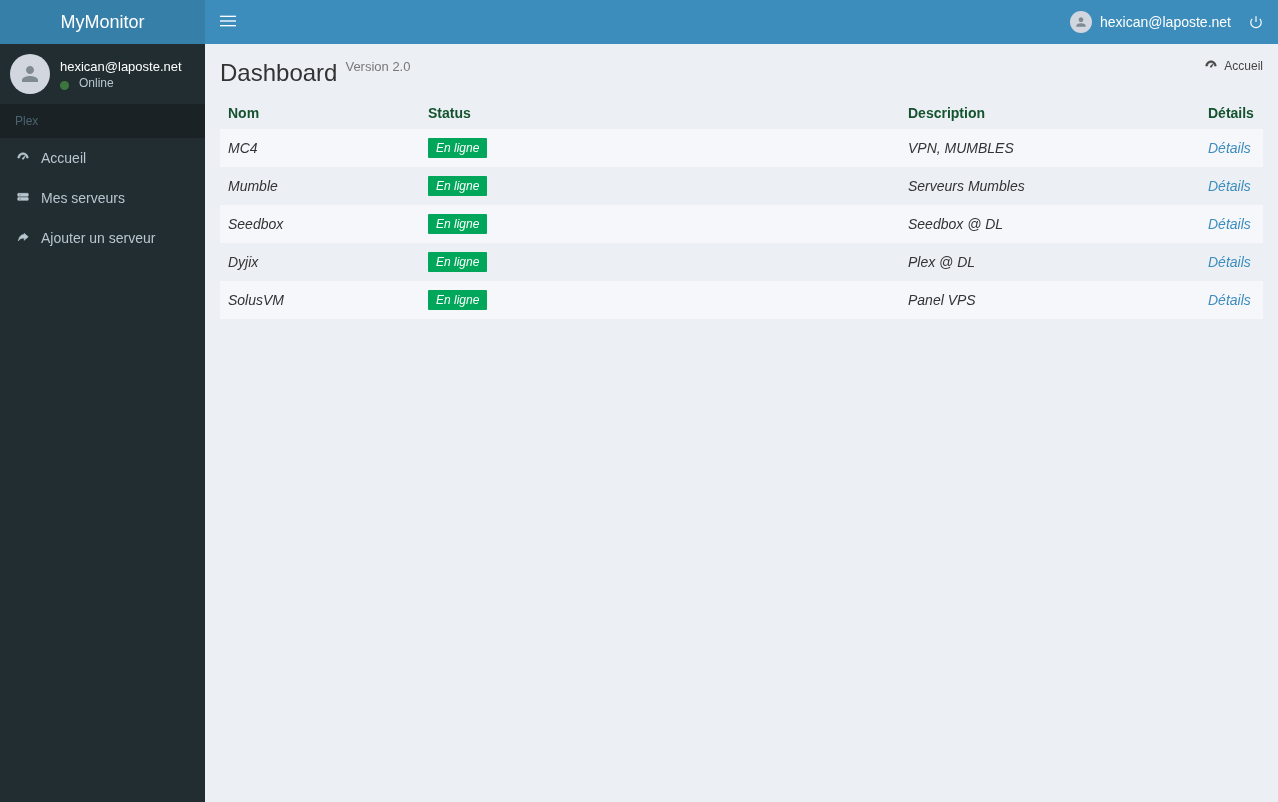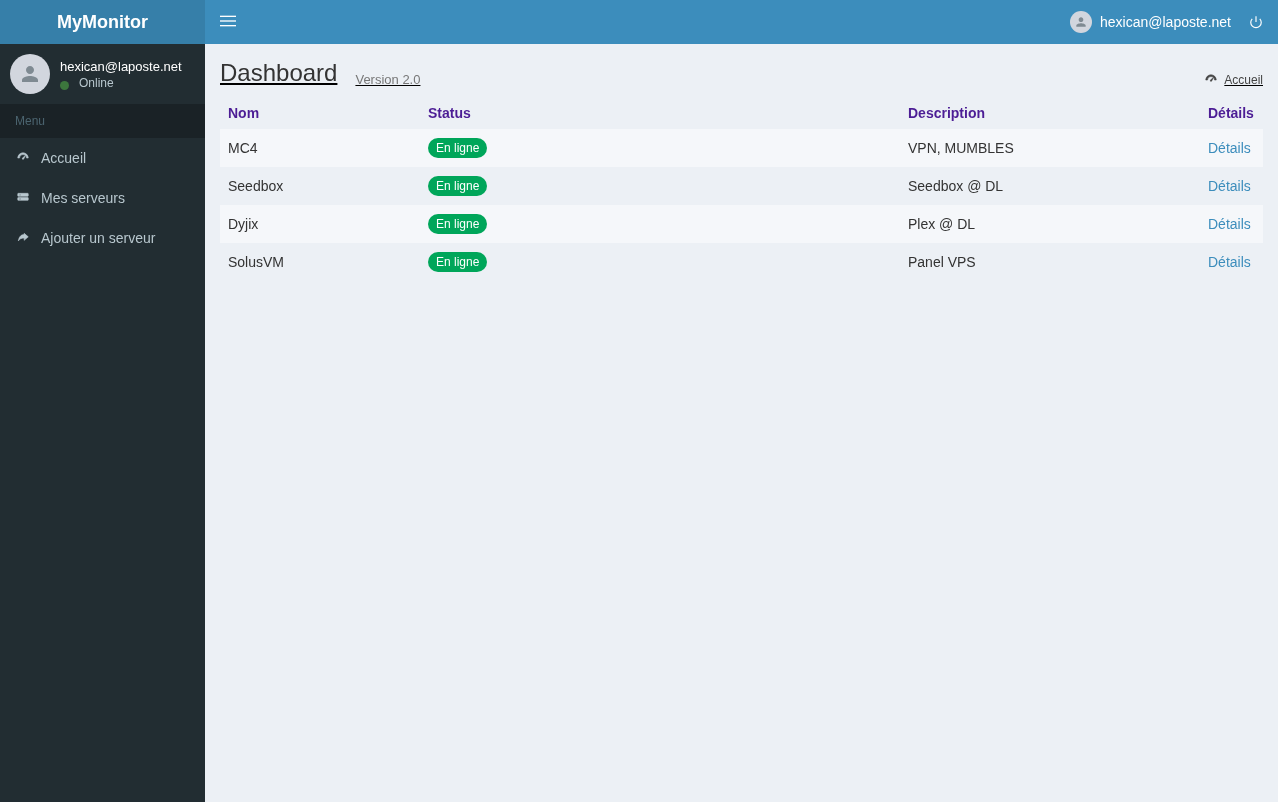--- a/index.html
+++ b/index.html
@@ -1,21 +1,21 @@
 <!DOCTYPE html>
 <html><head>
 <meta charset="utf-8">
 <style>
   * { box-sizing: border-box; margin: 0; padding: 0; }
   html, body { height: 100%; font-family: "Helvetica Neue", Helvetica, Arial, sans-serif; font-size: 14px; }
   body { display: flex; flex-direction: column; }
 
   
   .topbar { height: 44px; display: flex; background: #3c8dbc; color: #fff; }
-  .logo { width: 205px; background: #367fa9; display: flex; align-items: center; justify-content: center; font-weight: 700; font-size: 18px; }
+  .logo { width: 205px; background: #367fa9; display: flex; align-items: center; justify-content: center; font-weight: 400; font-size: 18px; }
   .navbar { flex: 1; display: flex; align-items: center; padding: 0 15px; }
   .nav-left { display: flex; align-items: center; }
   .hamburger { color: #fff; cursor: pointer; }
   .nav-right { margin-left: auto; display: flex; align-items: center; gap: 18px; }
   .user-top { display: flex; align-items: center; gap: 8px; cursor: pointer; }
   .avatar-sm { width: 22px; height: 22px; border-radius: 50%; background: #d2d6de; display: flex; align-items: center; justify-content: center; }
   .avatar-sm svg { width: 14px; height: 14px; fill: #7f8a92; }
   .power-btn { color: #fff; cursor: pointer; display: flex; align-items: center; justify-content: center; }
 
   
@@ -29,34 +29,34 @@
   .user-info .email { color: #fff; font-size: 13px; }
   .user-status { font-size: 12px; display: flex; align-items: flex-end; gap: 10px; margin-top: 2px; }
   .dot { width: 9px; height: 9px; border-radius: 50%; background: #3c763d; display: inline-block; }
   .menu-header { background: #1a2226; color: #4b646f; font-size: 12px; padding: 10px 15px; }
   .menu-item { display: flex; align-items: center; gap: 10px; padding: 12px 15px; color: #b8c7ce; cursor: pointer; font-size: 14px; }
   .menu-item .icon { width: 16px; display: flex; align-items: center; justify-content: center; }
   .icon svg { width: 14px; height: 14px; fill: currentColor; stroke: currentColor; }
 
   
   .content-wrap { flex: 1; background: #ecf0f5; overflow: auto; }
-  .content-header { padding: 15px 15px 0 15px; display: flex; align-items: flex-end; text-decoration: underline; }
+  .content-header { padding: 15px 15px 0 15px; display: flex; align-items: flex-start; }
   .page-title { font-size: 24px; font-weight: 500; color: #333; }
-  .page-subtitle { font-size: 13px; color: #777; margin-left: 18px; }
+  .page-subtitle { font-size: 13px; color: #777; margin-left: 8px; }
   .breadcrumb { margin-left: auto; display: flex; align-items: center; gap: 6px; font-size: 12px; color: #444; }
   .breadcrumb .icon { display:inline-flex; }
 
   .content-body { padding: 10px 15px 15px 15px; }
   table.servers { width: 100%; border-collapse: collapse; table-layout: fixed; }
-  table.servers th { text-align: left; padding: 8px; color: #4c1d95; font-weight: 700; font-size: 14px; }
-  table.servers td { padding: 9px 8px; color: #333; font-size: 14px; }
+  table.servers th { text-align: left; padding: 8px; color: #14532d; font-weight: 700; font-size: 14px; }
+  table.servers td { padding: 9px 8px; color: #333; font-size: 14px; font-style: italic; }
   table.servers tbody tr:nth-child(odd) { background: #f5f7fa; }
   table.servers tbody tr:nth-child(even) { background: #ecf0f5; }
 
-  .badge { display: inline-block; background: #00a65a; color: #fff; font-size: 12px; padding: 3px 8px; border-radius: 10px; }
+  .badge { display: inline-block; background: #00a65a; color: #fff; font-size: 12px; padding: 3px 8px; border-radius: 1px; }
   a.detail-link { color: #3c8dbc; text-decoration: none; cursor: pointer; }
 
   col.c-nom { width: 200px; }
   col.c-status { width: 480px; }
   col.c-desc { width: 300px; }
   col.c-det { width: auto; }
 </style>
 </head>
 <body>
 
@@ -103,21 +103,21 @@
           </svg>
       </span>
       <div class="user-info">
         <div class="email">hexican@laposte.net</div>
         <div class="user-status">
           <span class="dot"></span>
           <span>Online</span>
         </div>
       </div>
     </div>
-    <div class="menu-header">Menu</div>
+    <div class="menu-header">Plex</div>
 
     <div class="menu-item">
       <span class="icon">
         <svg viewBox="0 0 24 24">
             <path d="M12 3a9 9 0 0 0-9 9h3a6 6 0 1 1 12 0h3a9 9 0 0 0-9-9zm-1 9l5-4-3 6h-2z"></path>
           </svg>
       </span>
       <span>Accueil</span>
     </div>
 
@@ -174,20 +174,26 @@
           </tr>
         </thead>
         <tbody id="servers-body">
         <tr>
               <td>MC4</td>
               <td><span class="badge">En ligne</span></td>
               <td>VPN, MUMBLES</td>
               <td><a class="detail-link">Détails</a></td>
             </tr>
             <tr>
+              <td>Mumble</td>
+              <td><span class="badge">En ligne</span></td>
+              <td>Serveurs Mumbles</td>
+              <td><a class="detail-link">Détails</a></td>
+            </tr>
+            <tr>
               <td>Seedbox</td>
               <td><span class="badge">En ligne</span></td>
               <td>Seedbox @ DL</td>
               <td><a class="detail-link">Détails</a></td>
             </tr>
             <tr>
               <td>Dyjix</td>
               <td><span class="badge">En ligne</span></td>
               <td>Plex @ DL</td>
               <td><a class="detail-link">Détails</a></td>

